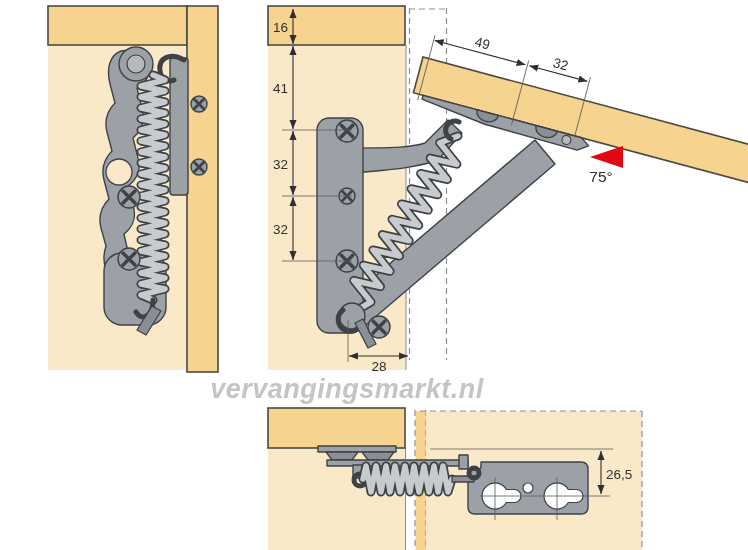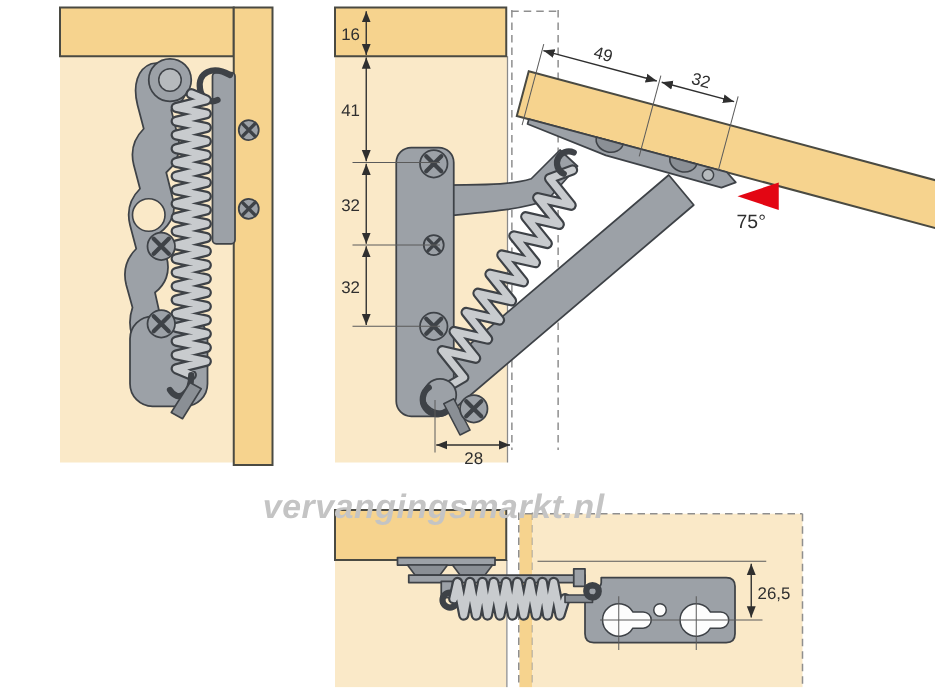--- a/index.html
+++ b/index.html
@@ -21,21 +21,21 @@
   .thin{stroke:#5a5a5a;stroke-width:0.8;fill:none;}
   .edge{stroke:#8A8A8A;stroke-width:1;fill:none;}
   .dash{stroke:var(--dashed);stroke-width:1.2;fill:none;stroke-dasharray:6 4;}
   .hook{fill:none;stroke:var(--hdark);stroke-width:5;stroke-linecap:round;}
   .hole{fill:var(--interior);stroke:var(--hdark);stroke-width:1.3;}
   .cut{fill:#FDFDFD;stroke:var(--hdark);stroke-width:1.2;}
   .dimtext{font:13.5px "Liberation Sans",sans-serif;fill:var(--dim);}
   .angletext{font:15.5px "Liberation Sans",sans-serif;fill:var(--dim);}
   .watermark{position:absolute;left:347px;top:374px;transform:translateX(-50%);
     font:italic bold 27px "Liberation Sans",sans-serif;color:var(--wm);
-    letter-spacing:.5px;white-space:nowrap;margin-top:16px;}
+    letter-spacing:.5px;white-space:nowrap;}
 </style>
 </head>
 <body>
 
 <div class="stage">
 <svg width="748" height="550" viewBox="0 0 748 550">
   <defs>
     <marker id="arr" viewBox="0 0 10 10" refX="9" refY="5" markerWidth="9" markerHeight="9" orient="auto-start-reverse">
       <path d="M0,1.4 L9,5 L0,8.6 Z" fill="var(--dim)"></path>
     </marker>

